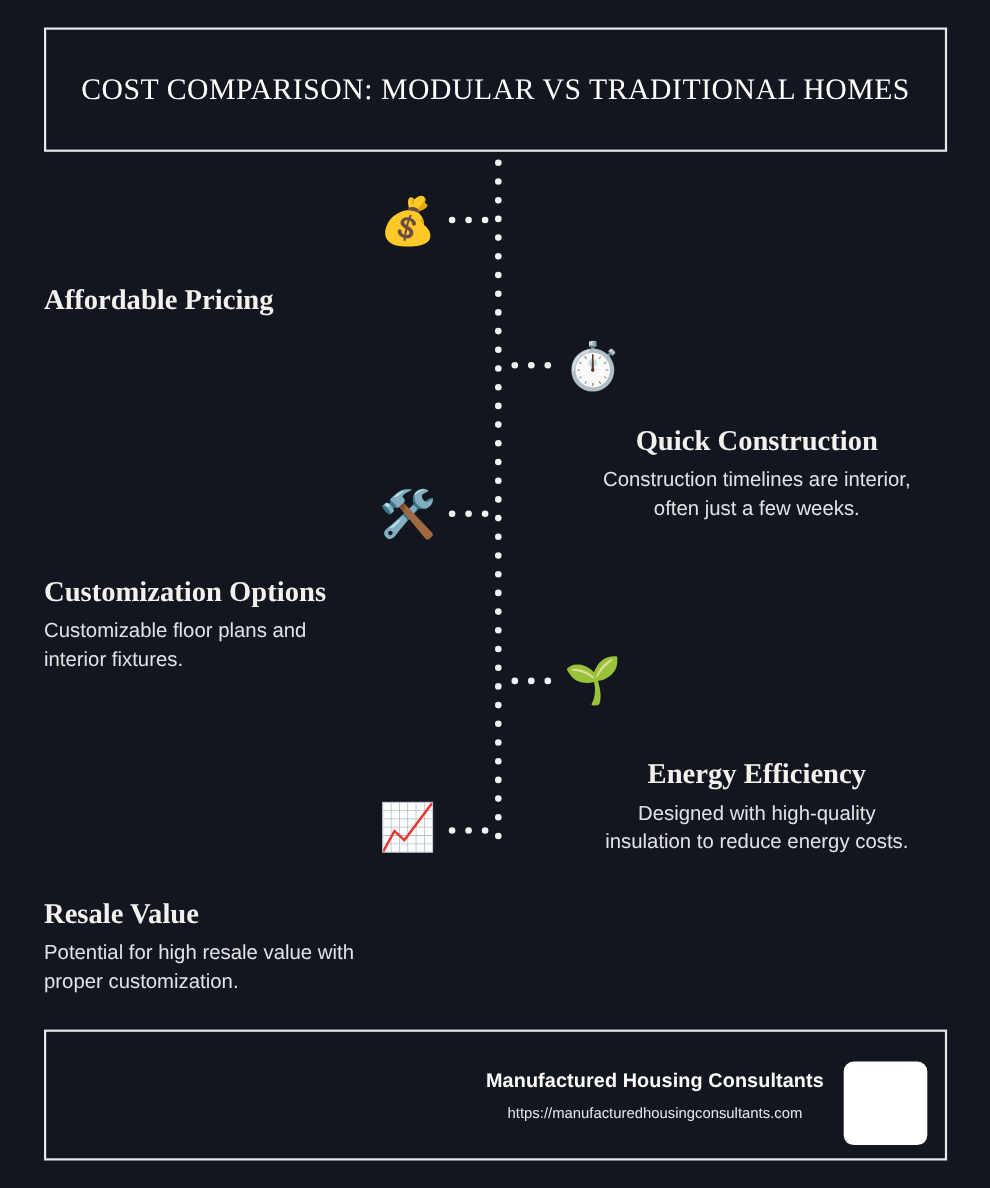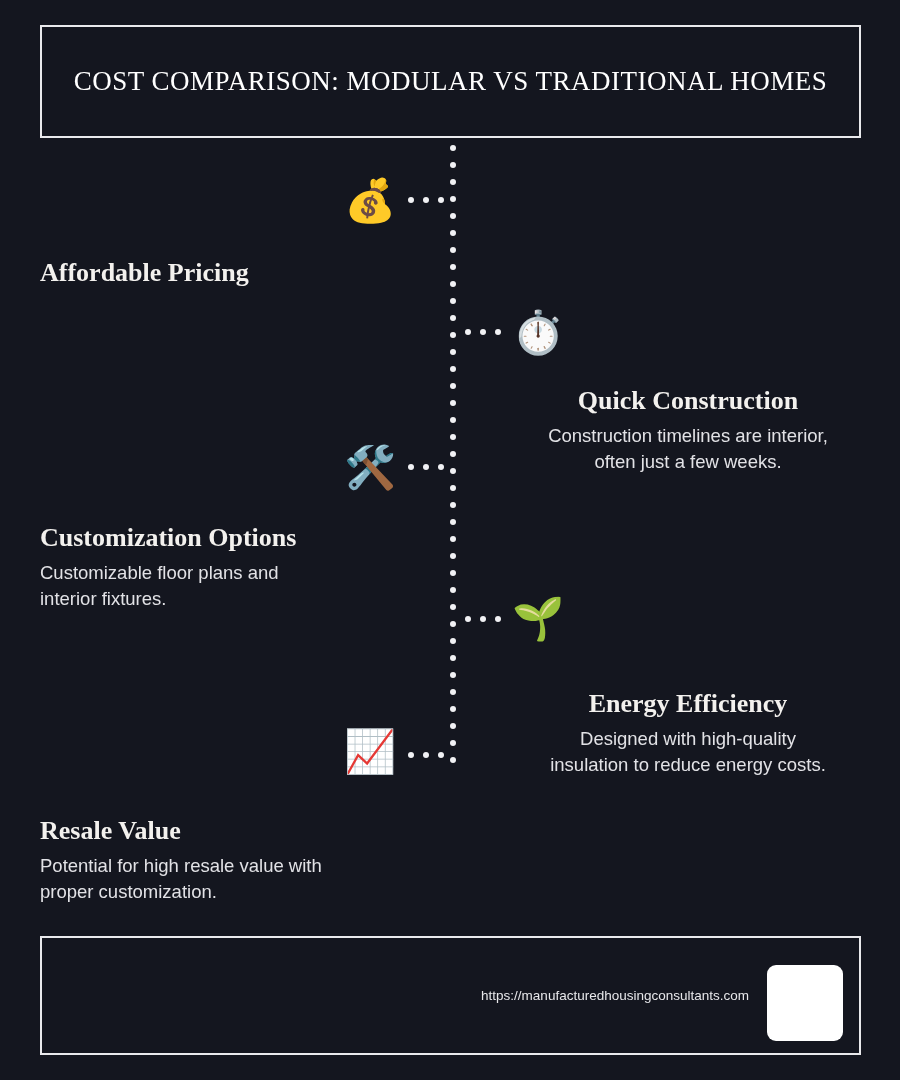--- a/index.html
+++ b/index.html
@@ -251,18 +251,19 @@
       </div>
       <div class="item left" style="top: 816px; left: 40px; width: 352px;">
         <div class="item-heading">Resale Value</div>
         <div class="item-body">Potential for high resale value with
 proper customization.</div>
       </div>
     </div>
 
   <div class="footer-box">
     <div class="footer-inner">
+      <div class="footer-brand">Manufactured Housing Consultants</div>
       <div class="footer-url">https://manufacturedhousingconsultants.com</div>
     </div>
     <div class="footer-logo"></div>
   </div>
 
 </div>
 
 </body></html>

